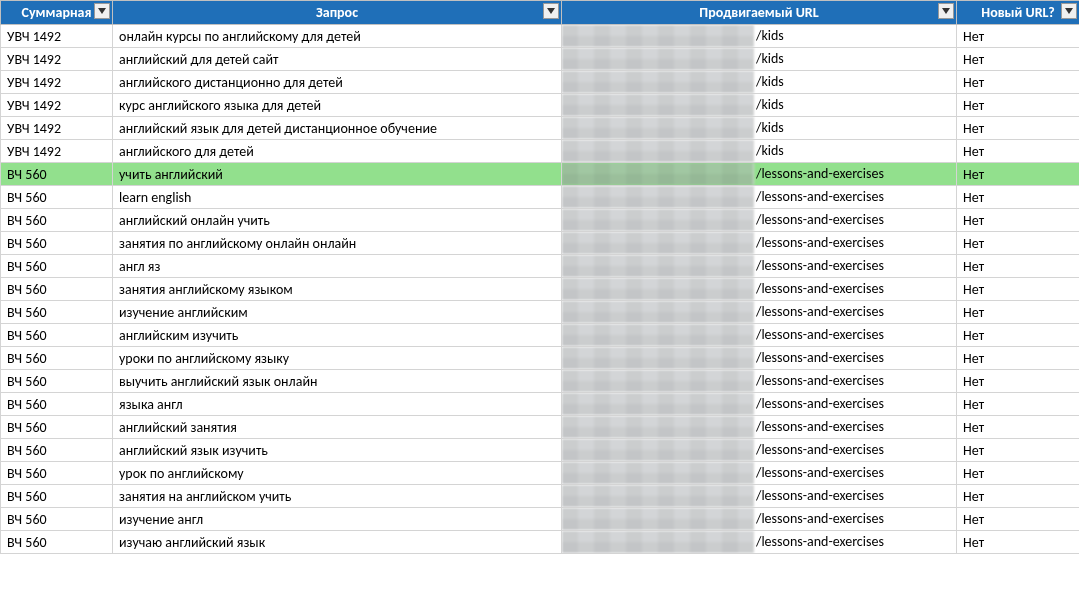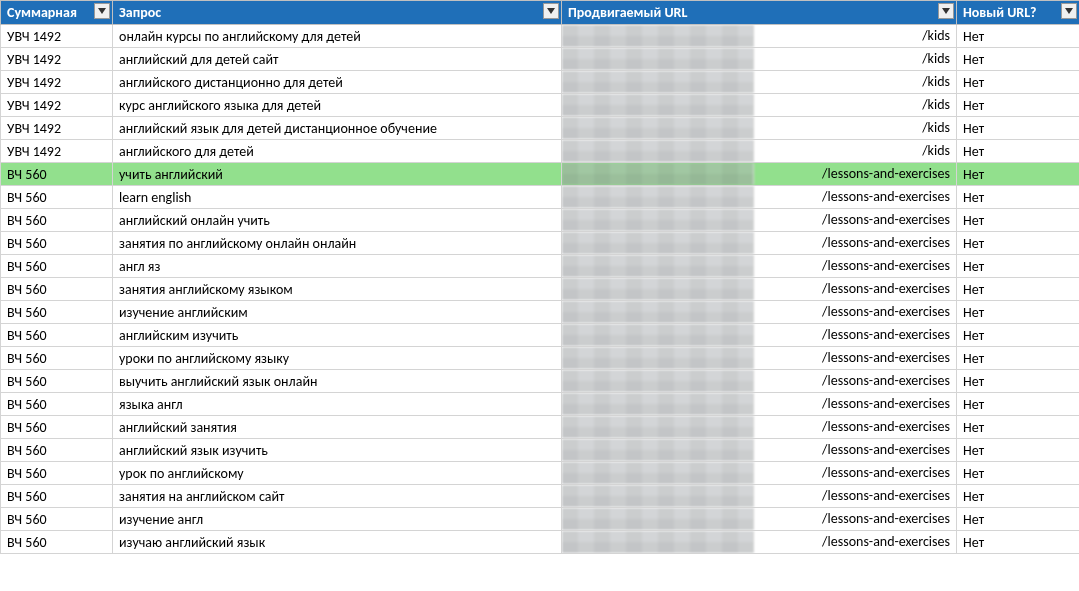--- a/index.html
+++ b/index.html
@@ -11,21 +11,21 @@
     }
     table {
       border-collapse: collapse;
       width: 100%;
       table-layout: fixed;
     }
     thead th {
       background: #1f6fb8;
       color: #fff;
       font-weight: bold;
-      text-align: left;
+      text-align: center;
       padding: 3px 6px;
       border: 1px solid #c0c0c0;
       position: relative;
       height: 22px;
       font-size: 14px;
     }
     .filter-btn {
       position: absolute;
       right: 2px;
       top: 2px;
@@ -53,21 +53,20 @@
     }
     tr.highlighted td {
       background: #92e08d;
     }
     .col-summary { width: 112px; }
     .col-query   { width: 449px; }
     .col-url     { width: 395px; }
     .col-new     { width: 123px; }
     .blurred-cell {
       position: relative;
-      text-align: right;
     }
     .blurred-mask {
       position: absolute;
       left: 0;
       top: 0;
       bottom: 0;
       width: 192px;
       background:
         repeating-linear-gradient(90deg,
           #dfe0e1 0 16px, #e8e9ea 16px 32px),
@@ -317,21 +316,21 @@
         <td>ВЧ 560</td>
         <td>урок по английскому</td>
         <td class="blurred-cell">
           <div class="blurred-mask"></div>
           <span class="url-text">/lessons-and-exercises</span>
         </td>
         <td>Нет</td>
       </tr>
       <tr>
         <td>ВЧ 560</td>
-        <td>занятия на английском сайт</td>
+        <td>занятия на английском учить</td>
         <td class="blurred-cell">
           <div class="blurred-mask"></div>
           <span class="url-text">/lessons-and-exercises</span>
         </td>
         <td>Нет</td>
       </tr>
       <tr>
         <td>ВЧ 560</td>
         <td>изучение англ</td>
         <td class="blurred-cell">

